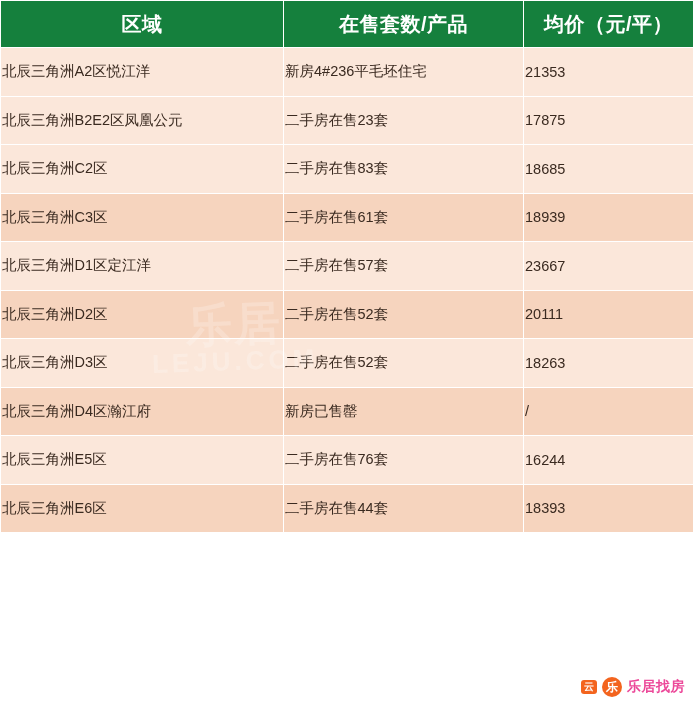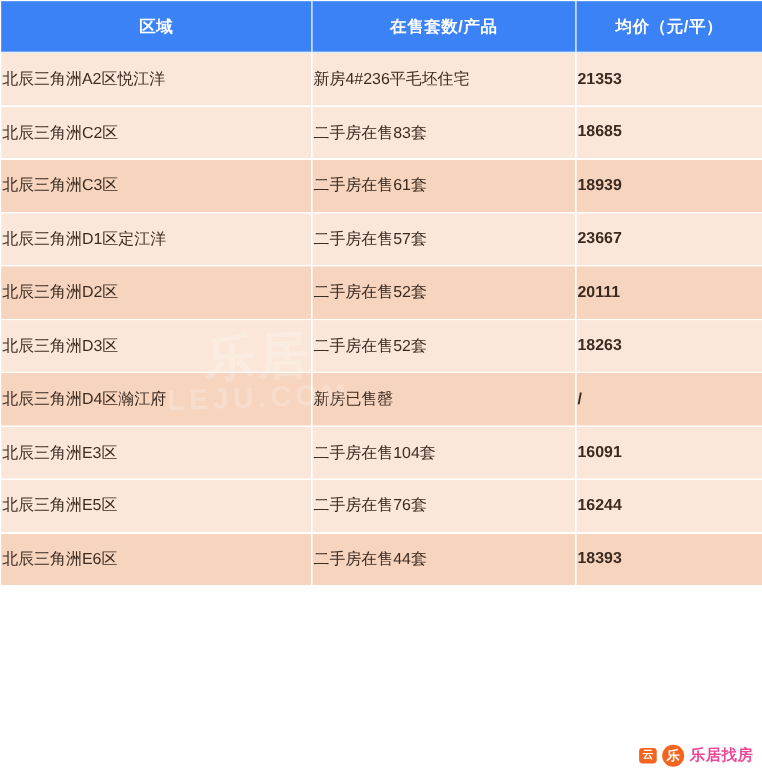--- a/index.html
+++ b/index.html
@@ -17,43 +17,43 @@
   #price-table {
     width: 693px;
     border-collapse: collapse;
     table-layout: fixed;
   }
   #price-table col.c0 { width: 283px; }
   #price-table col.c1 { width: 240px; }
   #price-table col.c2 { width: 170px; }
 
   #price-table th {
-    background: #3b82f6;
+    background: #15803d;
     color: #ffffff;
-    font-size: 15px;
+    font-size: 20px;
     font-weight: bold;
     height: 44px;
     text-align: center;
     border: 1px solid #ffffff;
     letter-spacing: 0.5px;
   }
   #price-table td {
     height: 45.5px;
     text-align: left;
     font-size: 14.5px;
     color: #3a2a20;
     border: 1px solid #ffffff;
     white-space: nowrap;
     overflow: hidden;
   }
   
   #price-table tbody tr.odd td  { background: #FBE7DA; }
   #price-table tbody tr.even td { background: #F6D4BE; }
 
-  .price-cell { font-weight: bold; }
+  .price-cell { font-weight: normal; }
 
   
   .watermark {
     position: absolute;
     left: 120px;
     top: 300px;
     width: 230px;
     height: 110px;
     pointer-events: none;
     opacity: 0.22;
@@ -122,20 +122,25 @@
       <th>均价（元/平）</th>
     </tr>
   </thead>
   <tbody id="table-body">
       <tr class="odd">
         <td>北辰三角洲A2区悦江洋</td>
         <td>新房4#236平毛坯住宅</td>
         <td class="price-cell">21353</td>
       </tr>
       <tr class="odd">
+        <td>北辰三角洲B2E2区凤凰公元</td>
+        <td>二手房在售23套</td>
+        <td class="price-cell">17875</td>
+      </tr>
+      <tr class="odd">
         <td>北辰三角洲C2区</td>
         <td>二手房在售83套</td>
         <td class="price-cell">18685</td>
       </tr>
       <tr class="even">
         <td>北辰三角洲C3区</td>
         <td>二手房在售61套</td>
         <td class="price-cell">18939</td>
       </tr>
       <tr class="odd">
@@ -152,25 +157,20 @@
         <td>北辰三角洲D3区</td>
         <td>二手房在售52套</td>
         <td class="price-cell">18263</td>
       </tr>
       <tr class="even">
         <td>北辰三角洲D4区瀚江府</td>
         <td>新房已售罄</td>
         <td class="price-cell">/</td>
       </tr>
       <tr class="odd">
-        <td>北辰三角洲E3区</td>
-        <td>二手房在售104套</td>
-        <td class="price-cell">16091</td>
-      </tr>
-      <tr class="odd">
         <td>北辰三角洲E5区</td>
         <td>二手房在售76套</td>
         <td class="price-cell">16244</td>
       </tr>
       <tr class="even">
         <td>北辰三角洲E6区</td>
         <td>二手房在售44套</td>
         <td class="price-cell">18393</td>
       </tr>
     </tbody>

